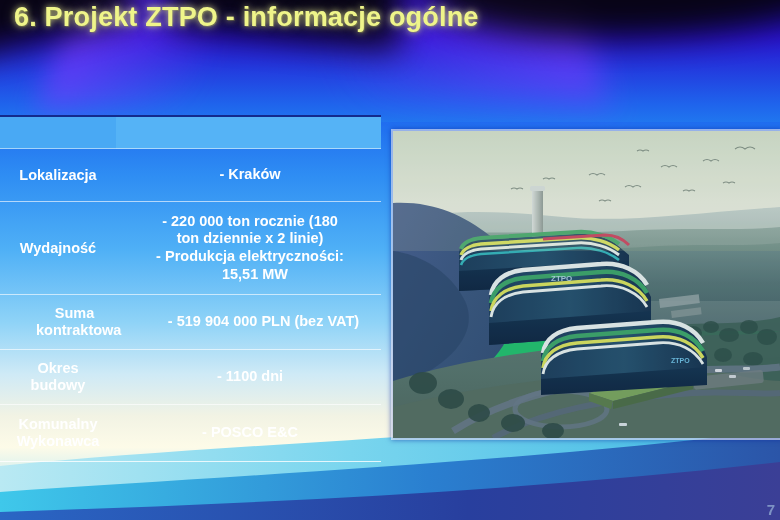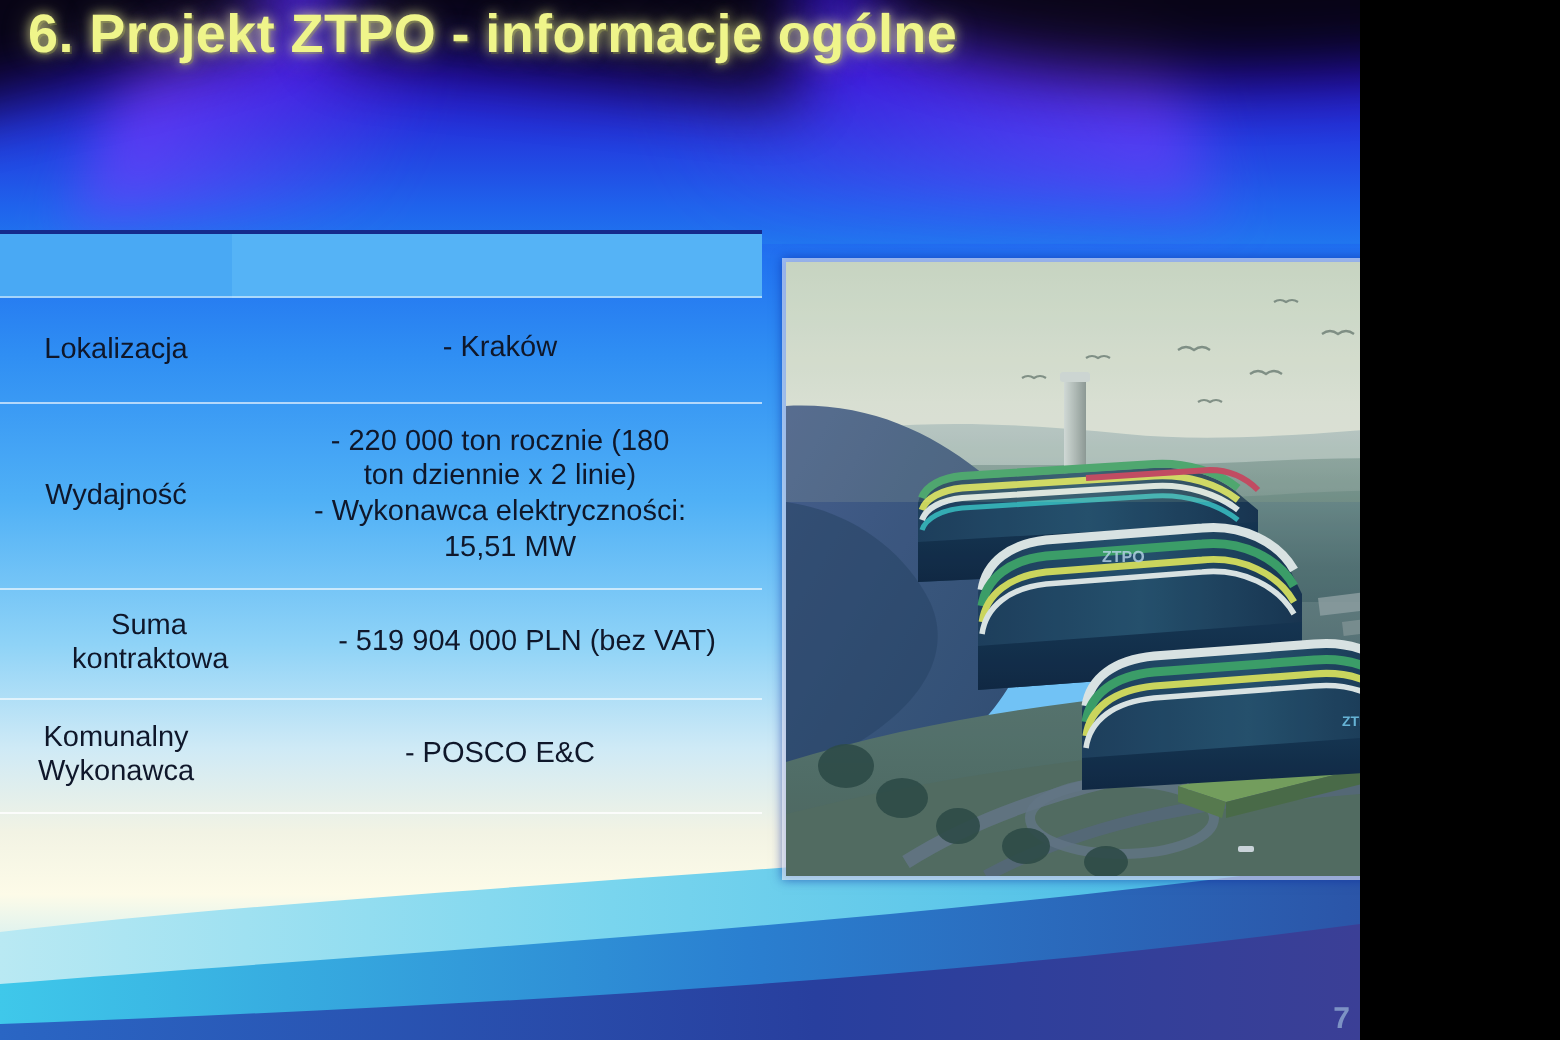--- a/index.html
+++ b/index.html
@@ -5,21 +5,21 @@
   html, body {
     margin: 0;
     padding: 0;
     background: #000;
   }
   body {
     font-family: "Liberation Sans", sans-serif;
   }
   #slide {
     position: relative;
-    width: 680px;
+    width: 780px;
     height: 520px;
     overflow: hidden;
     background: #2b6fe0;
   }
 
   
   .bg-base {
     position: absolute;
     inset: 0;
     background: linear-gradient(180deg,
@@ -112,22 +112,22 @@
   table.info tr.header-row td {
     height: 29px;
     border-top: 2px solid #142a8c;
     border-bottom: 1px solid rgba(255,255,255,.5);
     background: #49a9f4;
   }
   table.info tr.header-row td.h2 {
     background: #55b3f6;
   }
   table.info td {
-    color: #0f172a;
-    font-weight: normal;
+    color: #ffffff;
+    font-weight: bold;
     vertical-align: middle;
     border-bottom: 1px solid rgba(255,255,255,.62);
     background: transparent;
   }
   table.info td.label {
     text-align: center;
     font-size: 14.5px;
     line-height: 1.15;
     padding: 4px 3px;
   }
@@ -148,21 +148,21 @@
 
   
   #render-figure {
     position: absolute;
     left: 393px;
     top: 131px;
     width: 387px;
     height: 307px;
     overflow: hidden;
     box-shadow: 0 0 0 2px rgba(255,255,255,.55), 0 0 5px 2px rgba(10,40,160,.6);
-    background: #7dd3fc;
+    background: #22c55e;
   }
   #render-figure svg { display: block; }
 
   
   #page-number {
     position: absolute;
     right: 5px;
     bottom: 2px;
     font-size: 15px;
     font-weight: bold;
@@ -224,35 +224,44 @@
           <td class="value">
             <span class="val-line">- Kraków</span>
           </td>
         </tr>
 
         <tr class="r-wydajnosc">
           <td class="label">Wydajność</td>
           <td class="value">
             <span class="val-line">- 220 000 ton rocznie (180</span>
             <span class="val-line">ton dziennie x 2 linie)</span>
-            <span class="val-line">- Wykonawca elektryczności:</span>
+            <span class="val-line">- Produkcja elektryczności:</span>
             <span class="val-line indent">15,51 MW</span>
           </td>
         </tr>
 
         <tr class="r-suma">
           <td class="label">
             <span class="val-line">Suma</span>
             <span class="val-line">kontraktowa</span>
           </td>
           <td class="value">
             <span class="val-line">- 519 904 000 PLN (bez VAT)</span>
           </td>
         </tr>
 
+        <tr class="r-okres">
+          <td class="label">
+            <span class="val-line">Okres</span>
+            <span class="val-line">budowy</span>
+          </td>
+          <td class="value">
+            <span class="val-line">- 1100 dni</span>
+          </td>
+        </tr>
 
 
         <tr class="r-generalny">
           <td class="label">
             <span class="val-line">Komunalny</span>
             <span class="val-line">Wykonawca</span>
           </td>
           <td class="value">
             <span class="val-line">- POSCO E&amp;C</span>
           </td>

